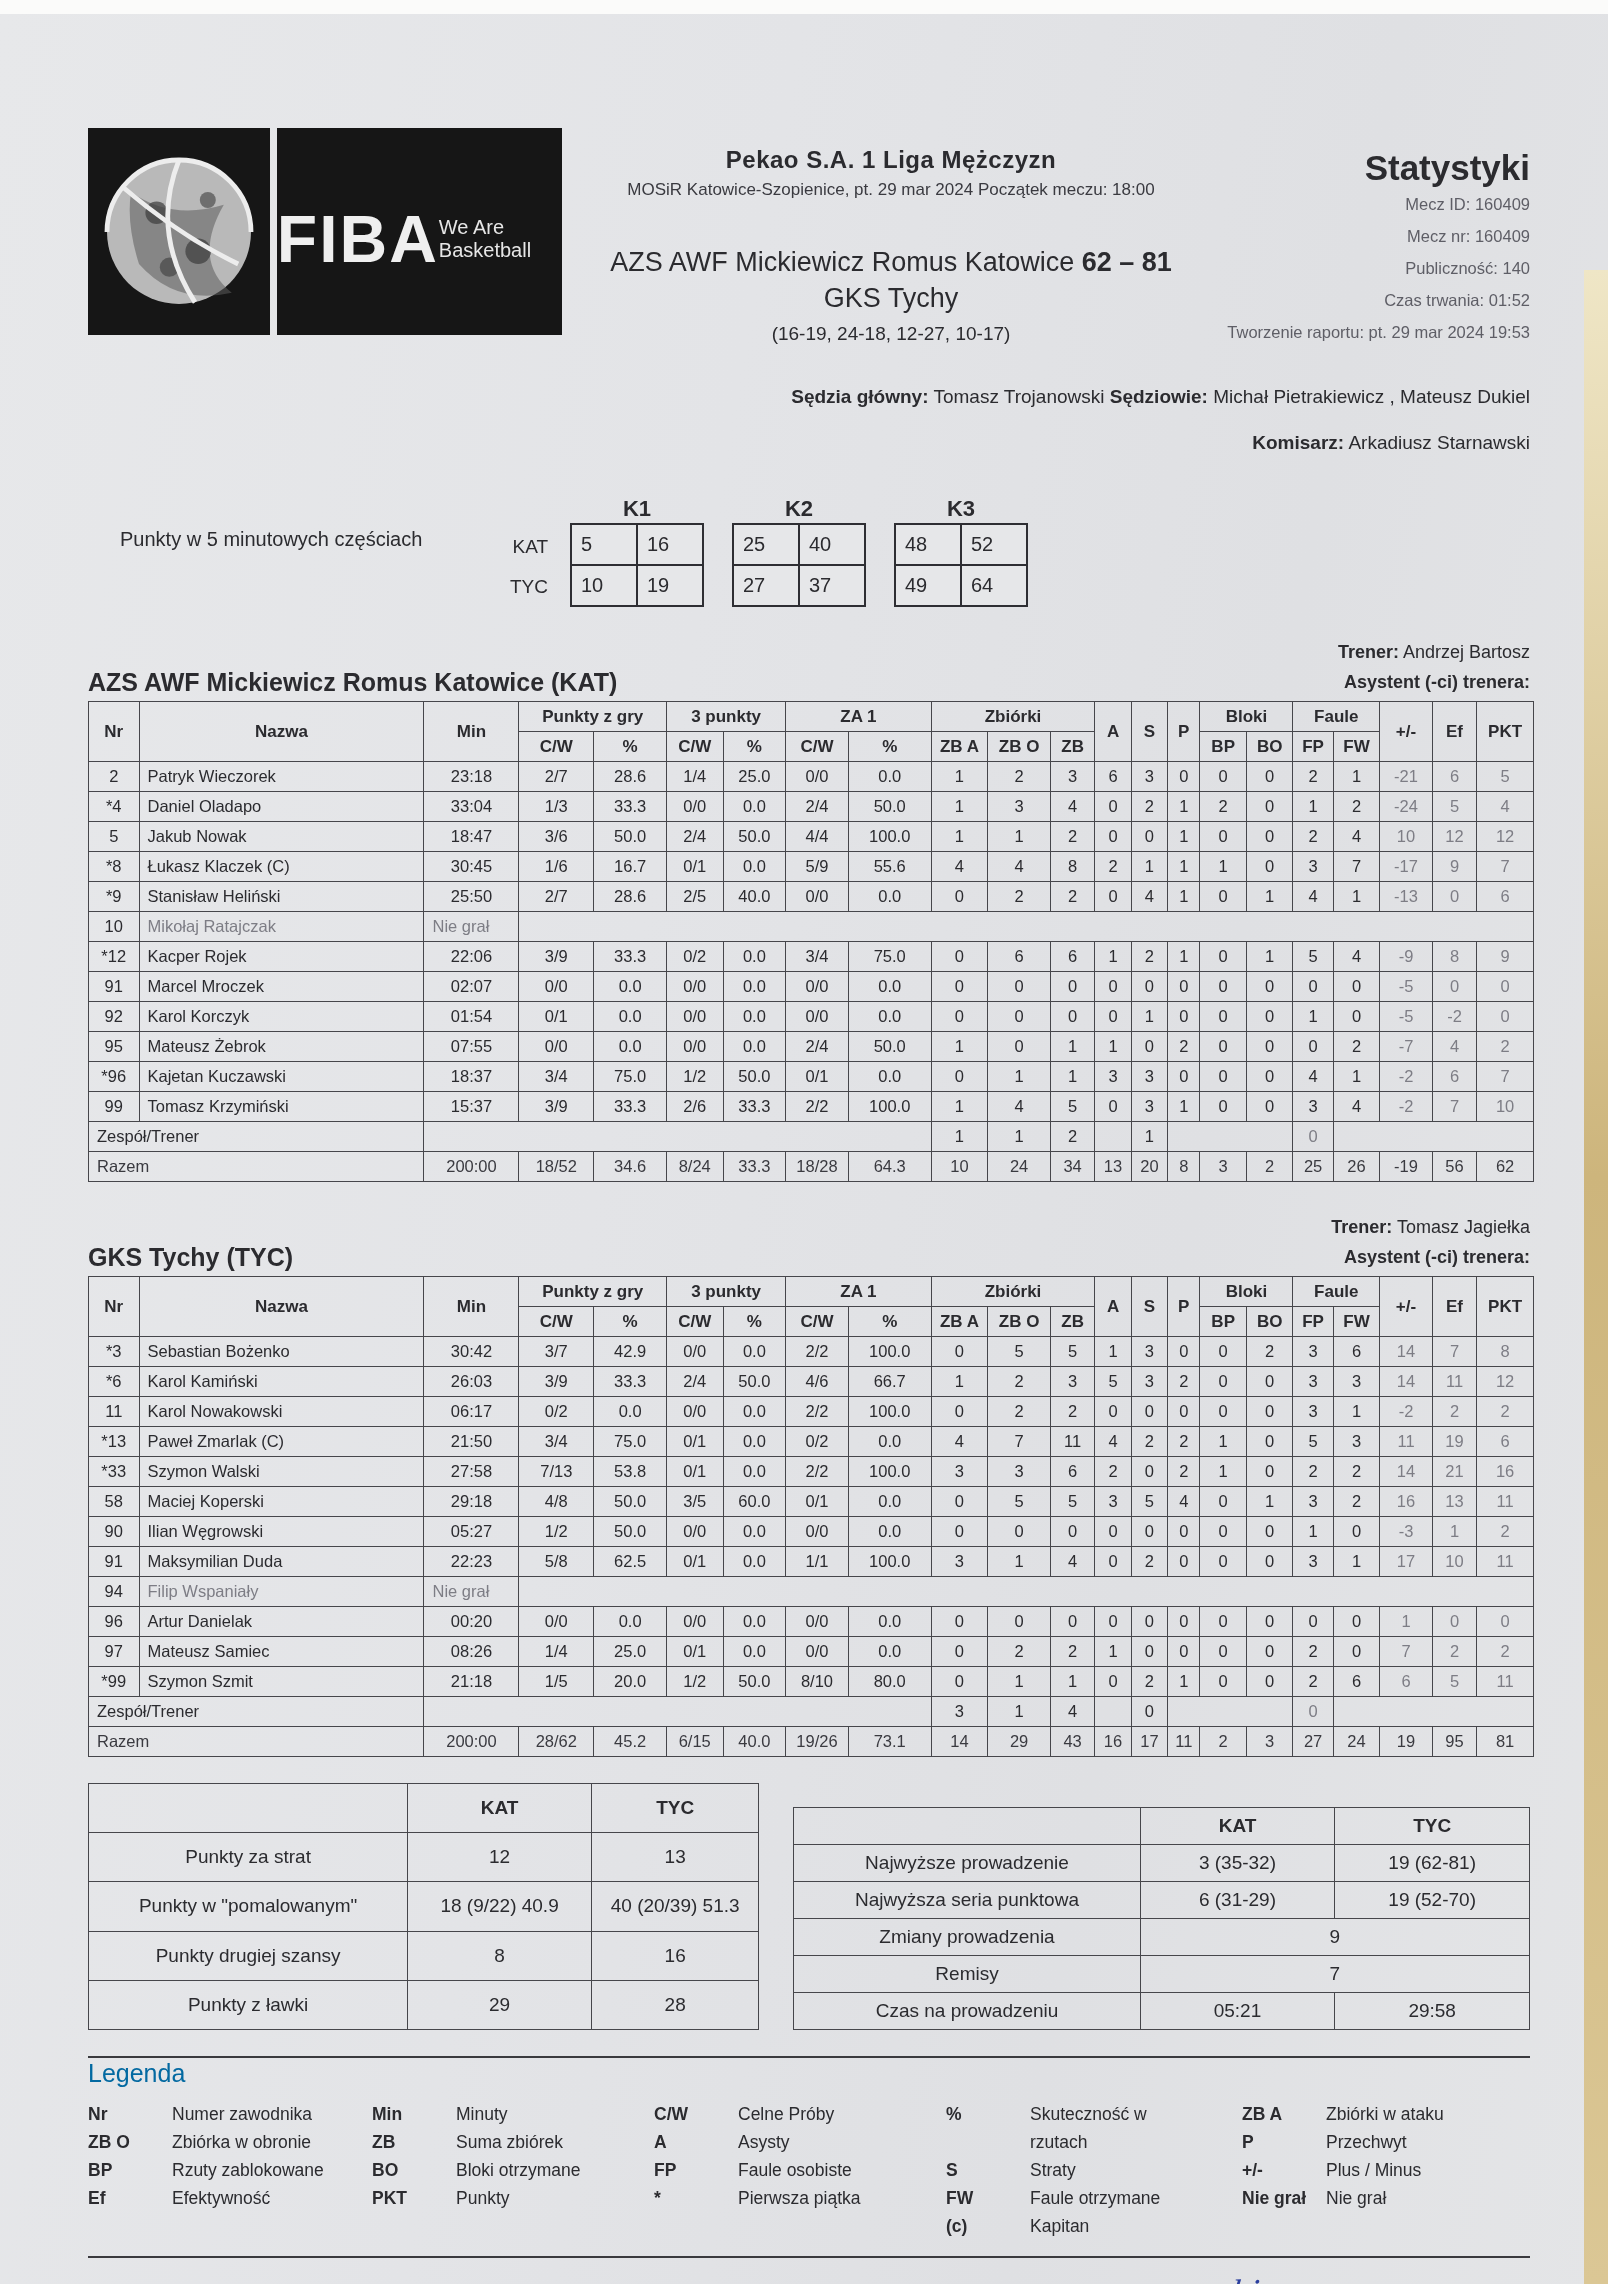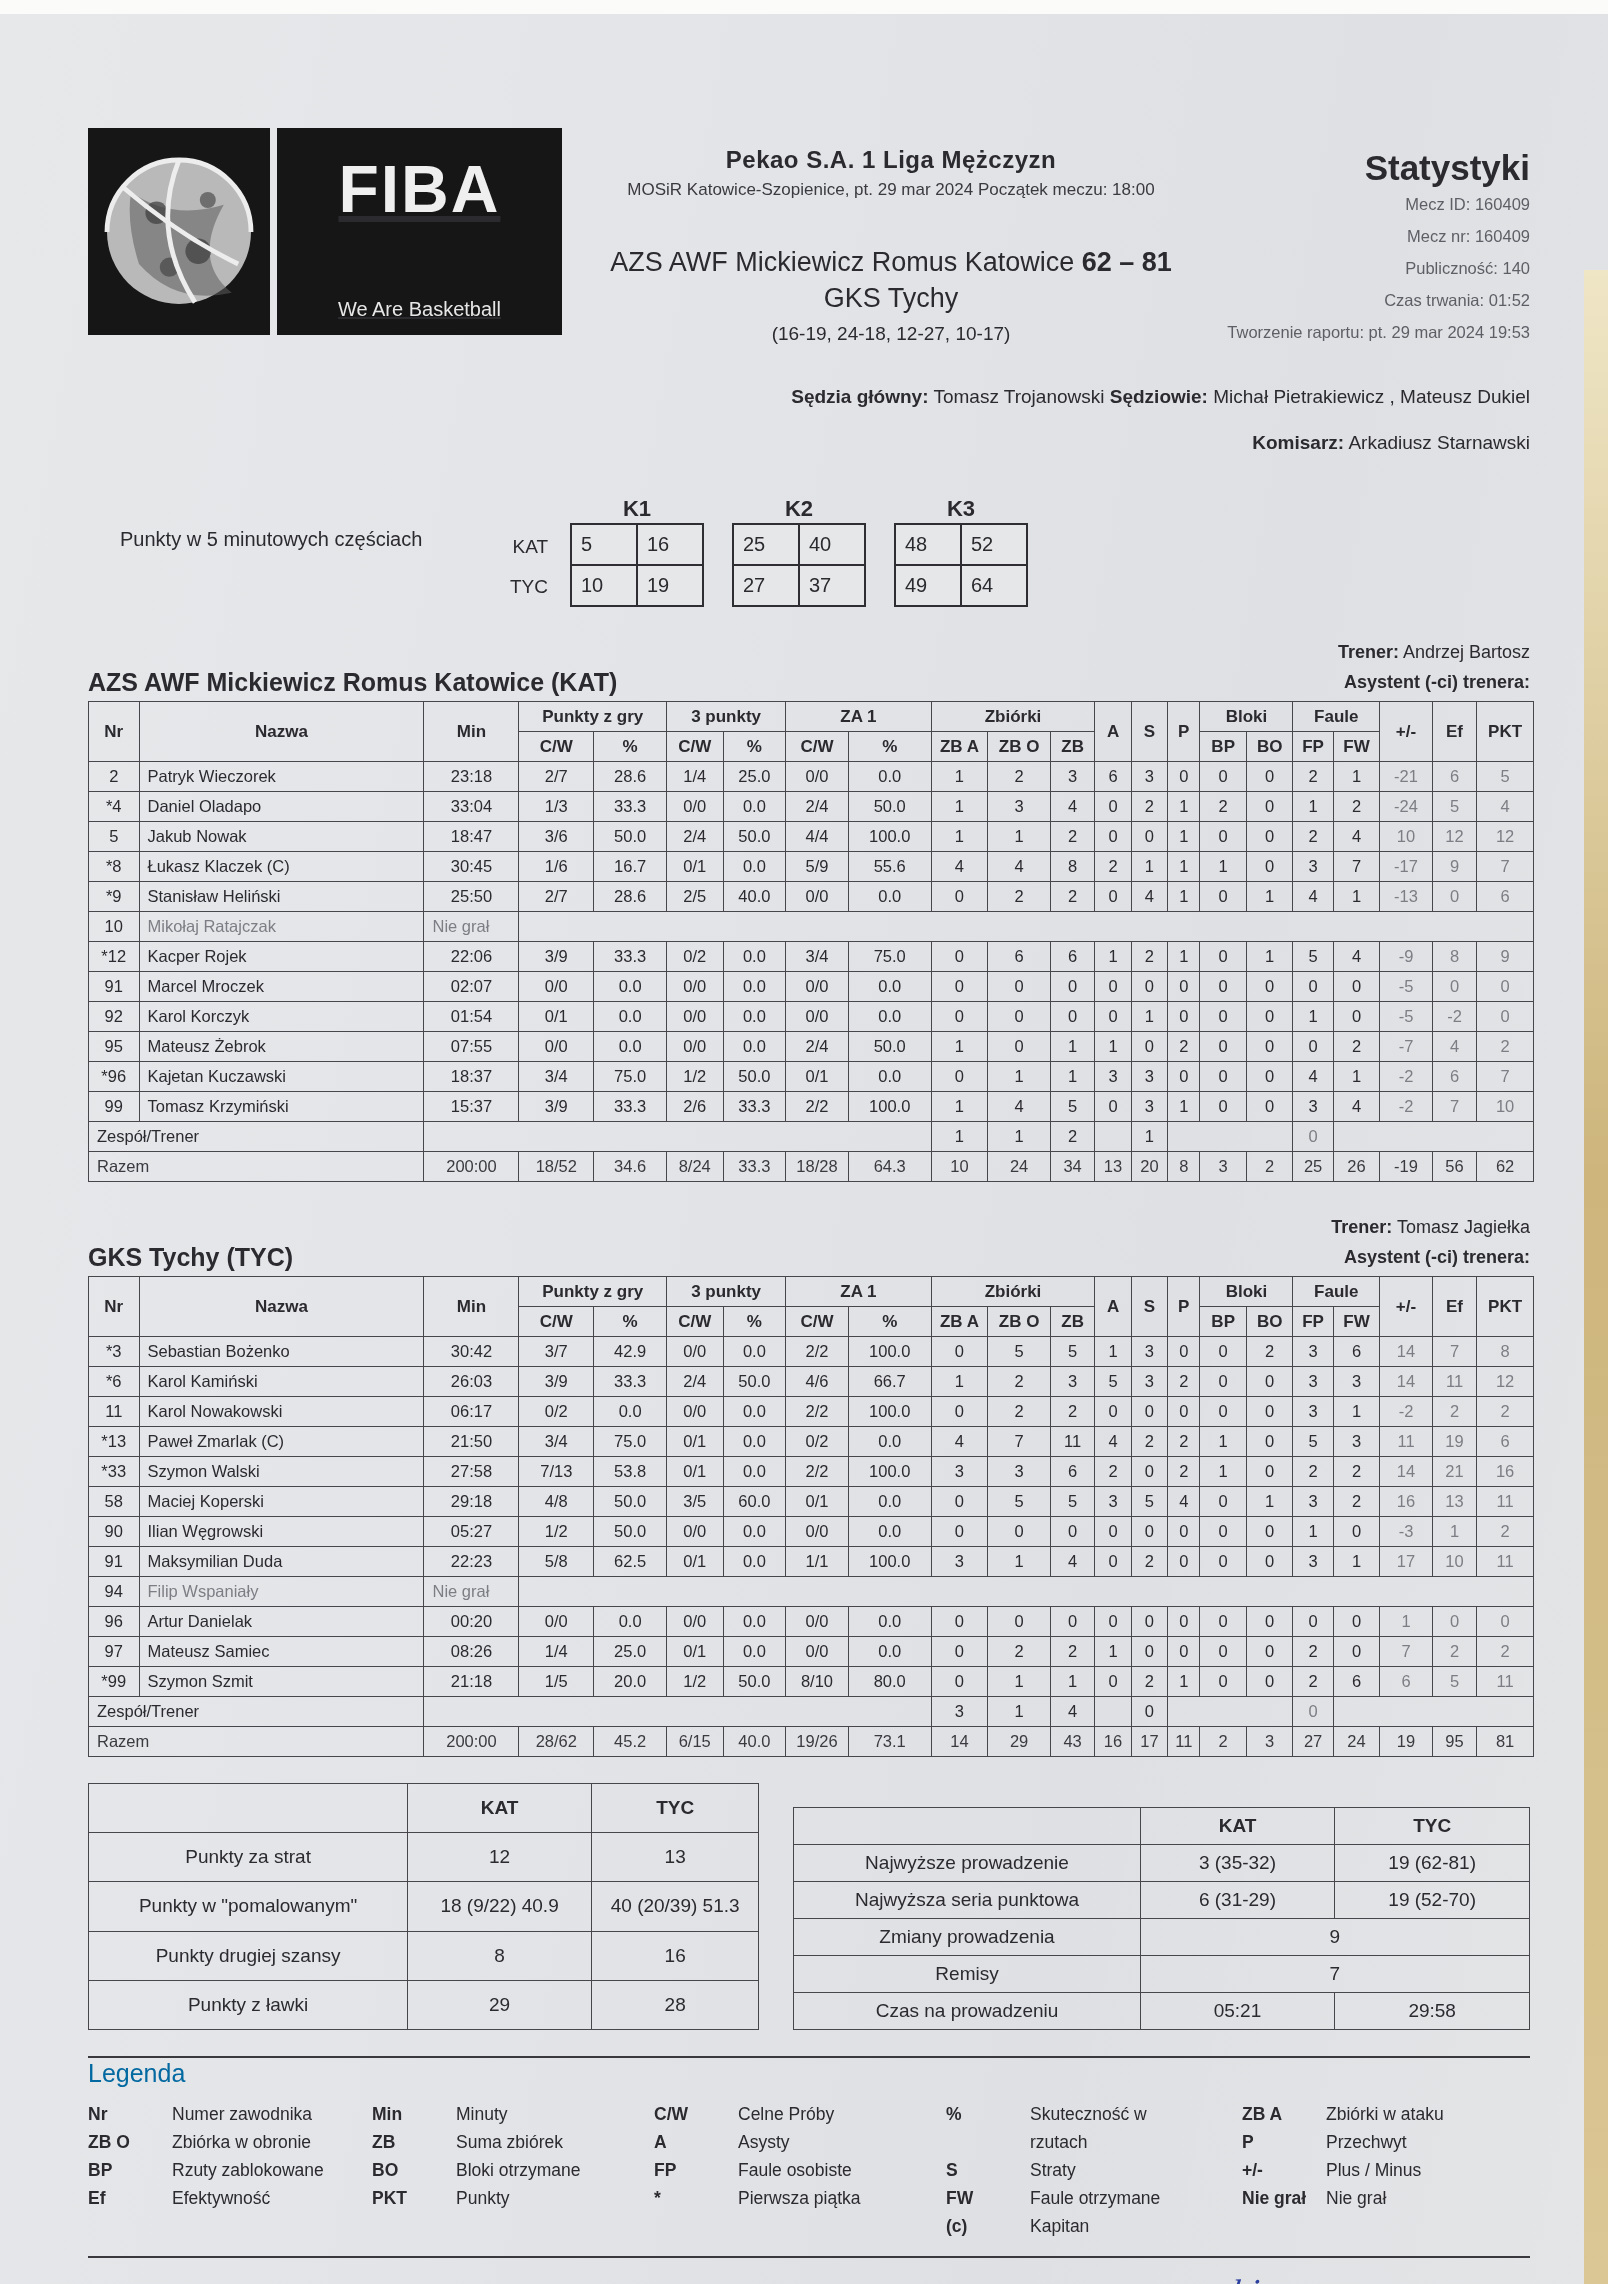--- a/index.html
+++ b/index.html
@@ -10,21 +10,21 @@
   .paper{position:absolute;inset:0;background:linear-gradient(100deg,#e7e8ea 0%,#e3e4e7 40%,#dfe0e3 70%,#e4e5e7 100%);}
   .edge-top{position:absolute;top:0;left:0;right:0;height:14px;background:#fbfbfa;}
   .edge-right{position:absolute;top:270px;right:0;width:24px;bottom:0;background:linear-gradient(180deg,#efe6c6,#cdb57c 45%,#dbc795);}
   .content{position:relative;z-index:2;padding:128px 78px 0 88px;}
 
   
   .hdr{display:flex;align-items:flex-start;}
   .logo{display:flex;gap:7px;width:474px;flex:none;}
   .logo-box{background:#161616;height:207px;}
   .globe-box{width:199px;display:flex;align-items:center;justify-content:center;}
-  .fiba-box{width:312px;display:flex;flex-direction:column;align-items:center;justify-content:space-between;padding:28px 0 14px 0;box-sizing:border-box;text-decoration:underline;}
+  .fiba-box{width:312px;display:flex;flex-direction:row;align-items:center;justify-content:space-between;padding:28px 0 14px 0;box-sizing:border-box;}
   .fiba-word{color:#efefef;font-weight:bold;font-size:66px;letter-spacing:2px;line-height:1;}
   .fiba-tag{color:#e6e6e6;font-size:20px;}
   .hdr-center{flex:1;text-align:center;padding-top:18px;}
   .league-title{font-size:24px;font-weight:bold;letter-spacing:.5px;}
   .venue-line{font-size:17px;margin-top:6px;color:#3a3a40;}
   .matchup{font-size:27px;margin:44px auto 0 auto;width:580px;line-height:1.35;}
   .matchup b{font-weight:bold;}
   .q-summary{font-size:19px;margin-top:6px;}
   .hdr-right{width:310px;flex:none;text-align:right;padding-top:20px;}
   .stats-title{font-size:35px;font-weight:bold;}

